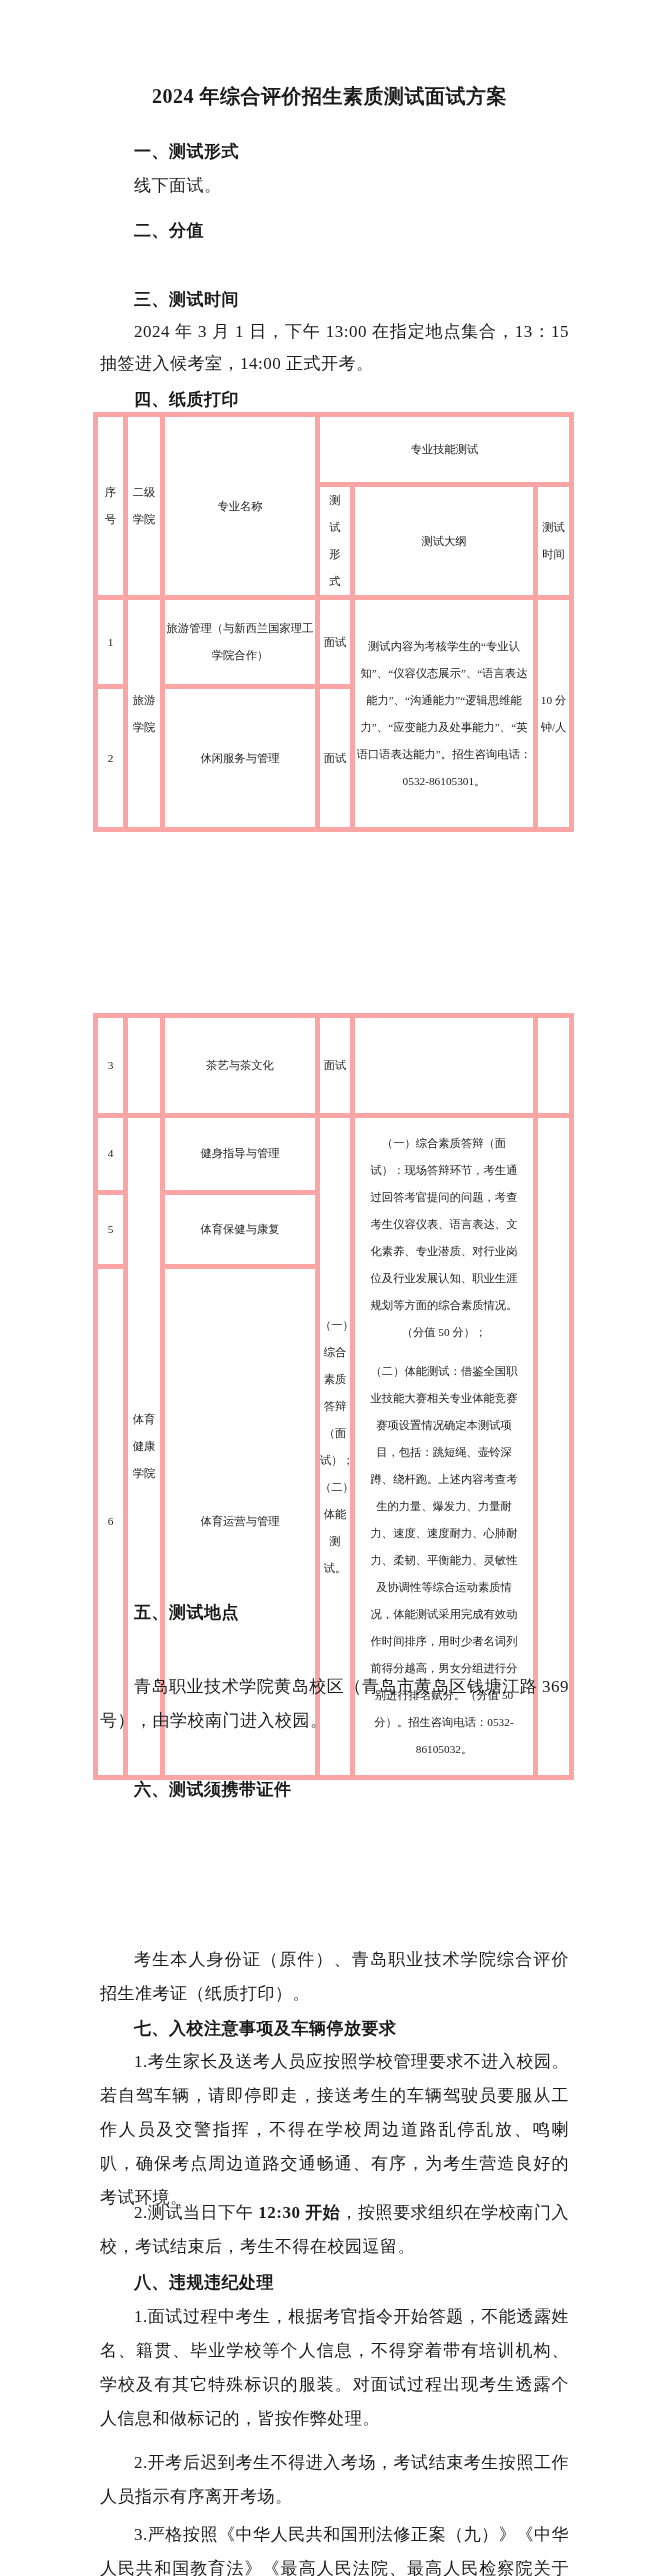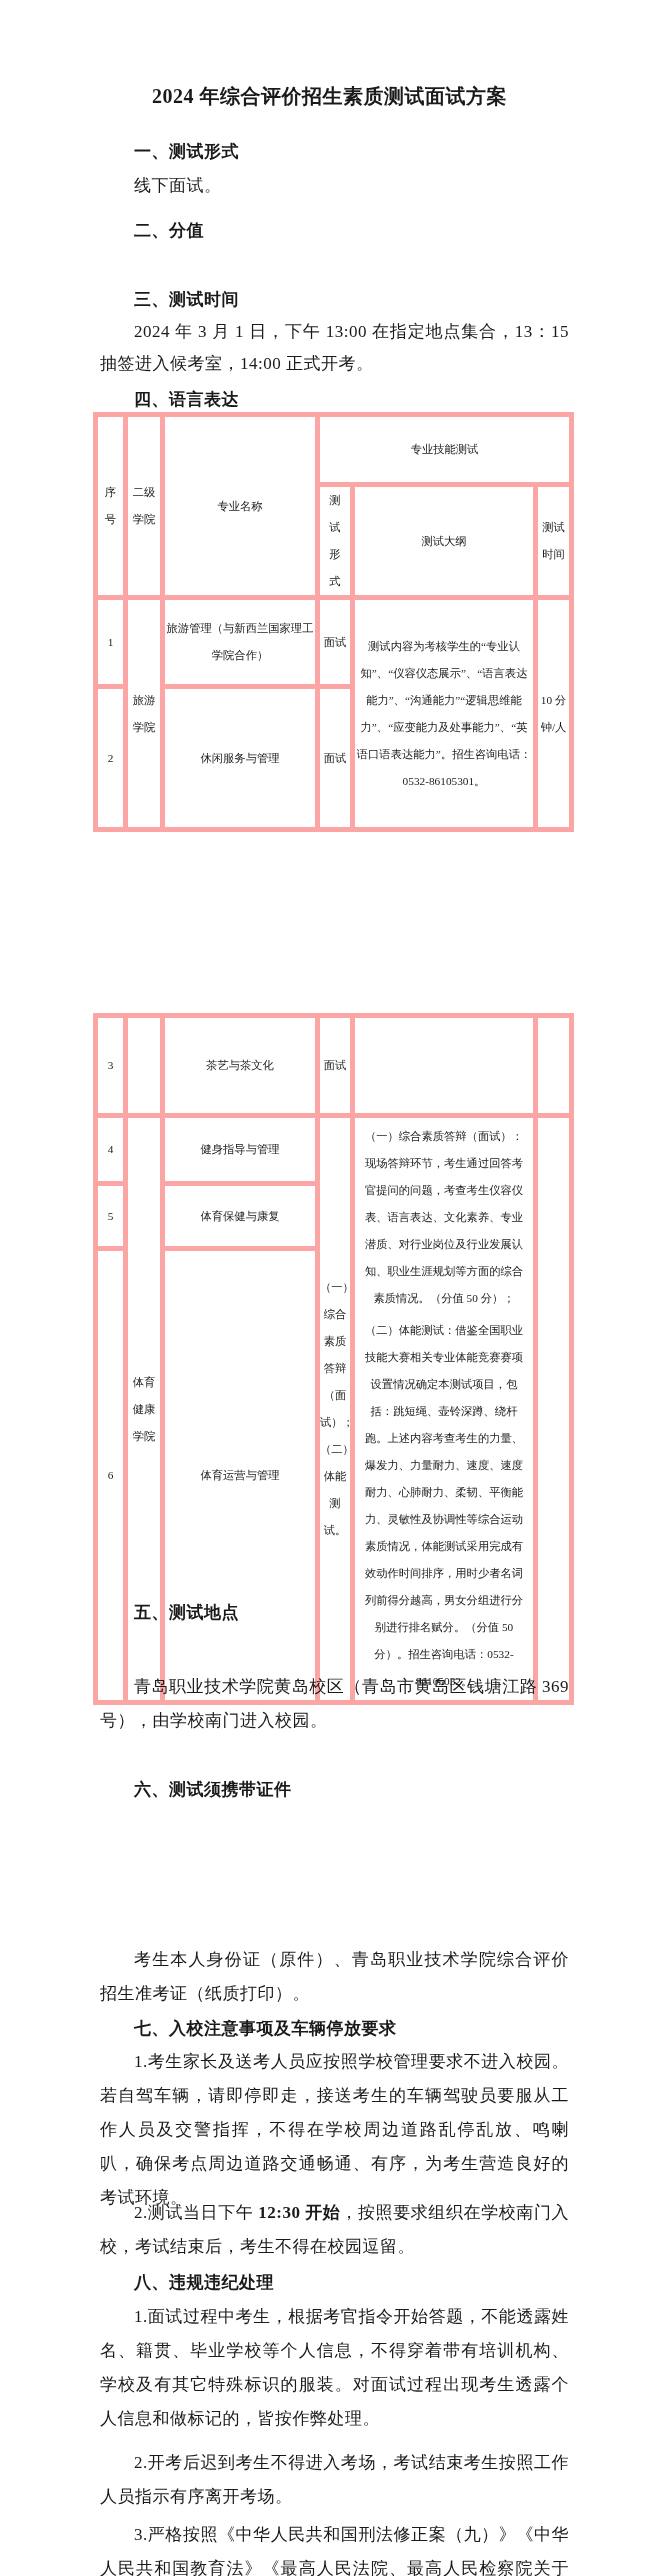--- a/index.html
+++ b/index.html
@@ -9,21 +9,21 @@
   .doc-title{left:0;width:659px;text-align:center;font-size:20px;font-weight:bold;
              letter-spacing:0.5px;line-height:31px;}
   .h{left:100px;width:469px;font-size:17px;font-weight:bold;line-height:34px;
      font-family:"Liberation Sans", sans-serif;text-indent:2em;letter-spacing:0.5px;}
   .p{left:100px;width:469px;font-size:17px;line-height:34px;text-indent:2em;
      text-align:justify;letter-spacing:0.5px;}
   table.grid{border-collapse:collapse;table-layout:fixed;}
   table.grid td{border:5px solid #fca5a5;vertical-align:middle;text-align:center;
                 font-size:11.3px;line-height:27px;padding:0;overflow:hidden;}
   td.outline{ text-align:justify;padding:3.1px 5.2px;line-height:27px;}
-  td.outline div{margin:5px;}
+  td.outline div{margin:12px;}
   .pre{white-space:pre-line;}
   .lh30{line-height:15.5px;}
   .lh50{line-height:26px;}
   .lh55{line-height:28px;}
   td.formcell{padding:0 1px;line-height:28px;margin-left:48px;}
   td.timecell{padding:0 3.1px;line-height:28px;margin-left:32px;}
   b.inline{font-weight:bold;}
 </style>
 </head>
 <body>
@@ -33,21 +33,21 @@
   <div class="abs doc-title" style="top:81px;">2024 年综合评价招生素质测试面试方案</div>
 
   <div class="abs h" style="top:135px;">一、测试形式</div>
   <div class="abs p" style="top:169px;">线下面试。</div>
 
   <div class="abs h" style="top:214px;">二、分值</div>
 
   <div class="abs h" style="top:283px;">三、测试时间</div>
   <div class="abs p" style="top:316px;line-height:32px;">2024 年 3 月 1 日，下午 13:00 在指定地点集合，13：15 抽签进入候考室，14:00 正式开考。</div>
 
-  <div class="abs h" style="top:383px;">四、语言表达</div>
+  <div class="abs h" style="top:383px;">四、纸质打印</div>
 
   <table class="grid abs" style="top:412px;left:93px;width:476px;">
     <colgroup>
       <col style="width:30px">
         <col style="width:37px">
         <col style="width:155px">
       <col style="width:35px">
         <col style="width:183px">
         <col style="width:36px">
     </colgroup>

